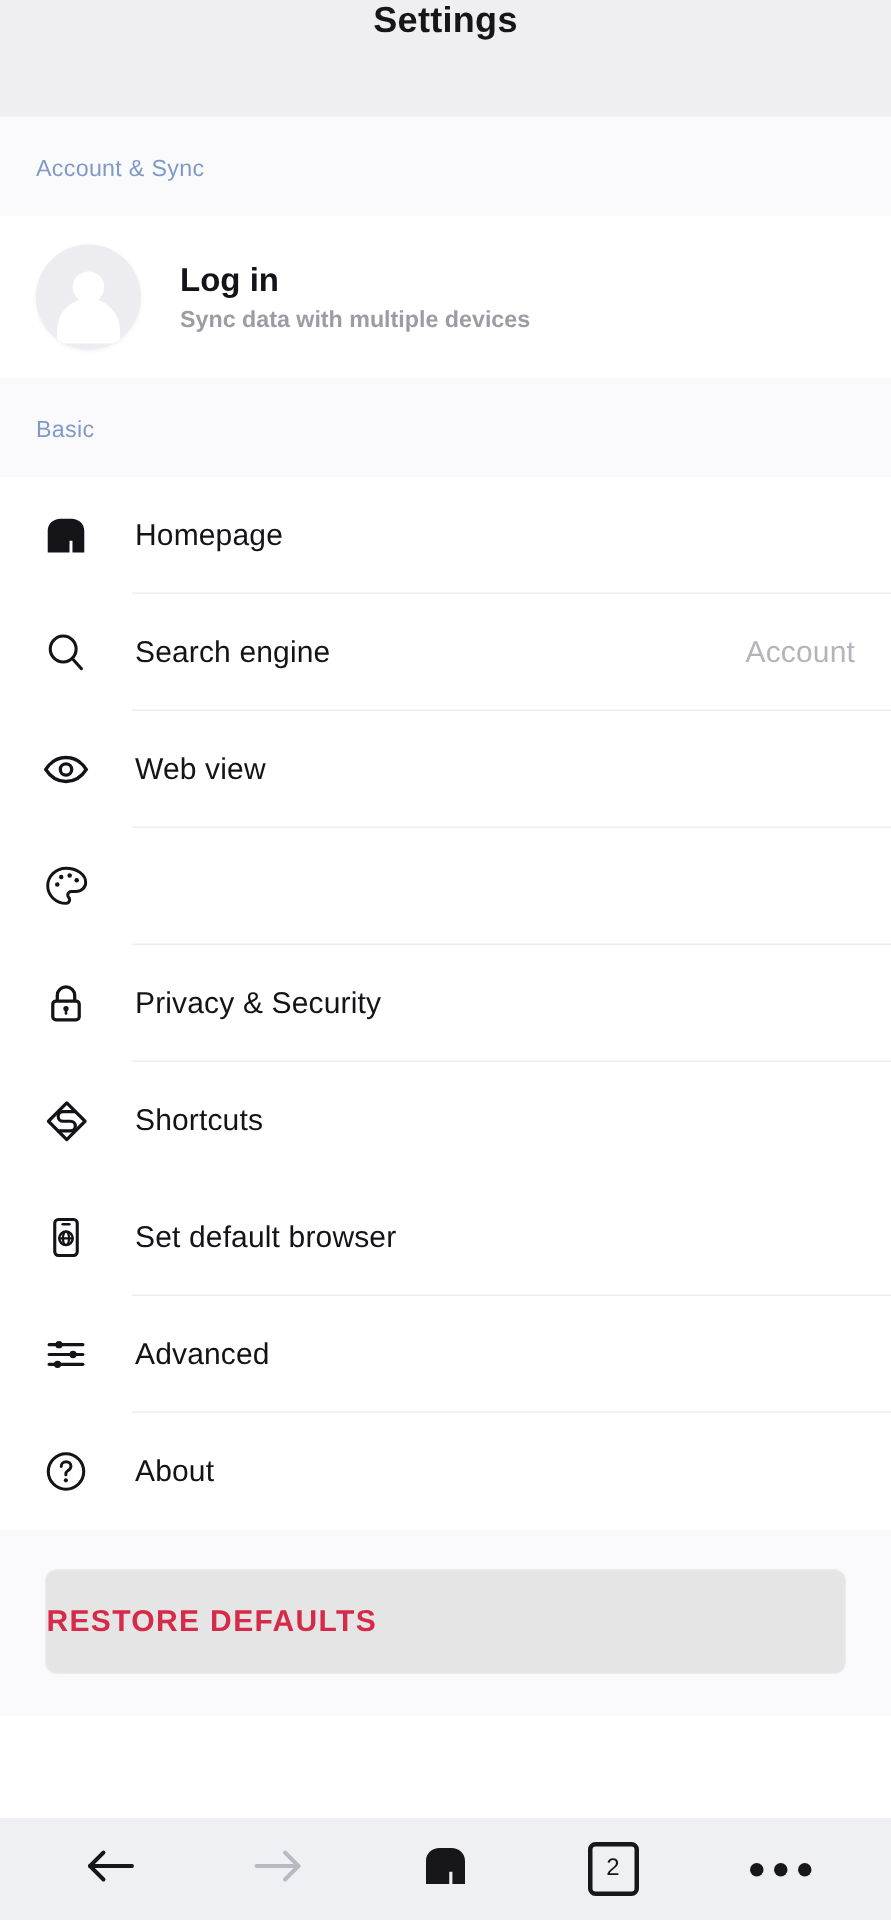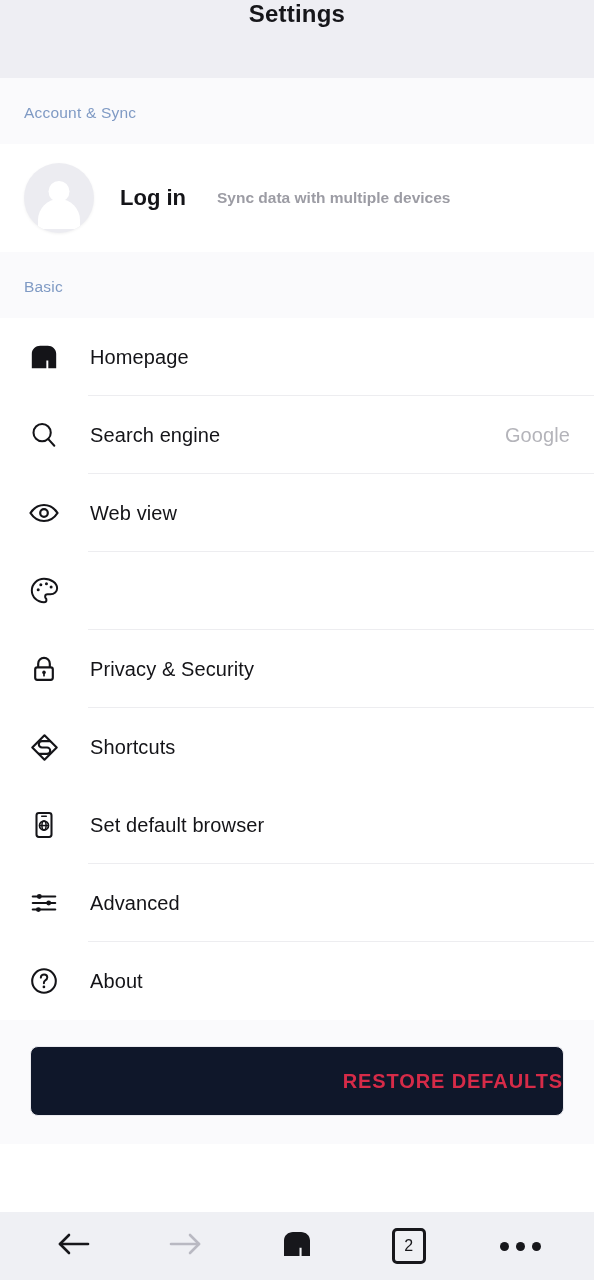--- a/index.html
+++ b/index.html
@@ -97,23 +97,22 @@
     height: 30px;
     border-radius: 21px 21px 0 0;
     background: #ffffff;
     left: 50%;
     bottom: 4px;
     transform: translateX(-50%);
   }
   .account-text {
     margin-left: 26px;
     display: flex;
-    flex-direction: row;
+    flex-direction: column;
     justify-content: center;
-    gap: 31px;
   }
   .account-title {
     font-size: 22px;
     font-weight: bold;
     color: #141418;
     line-height: 1.25;
   }
   .account-sub {
     font-size: 15.5px;
     color: #9c9ca4;
@@ -165,26 +164,26 @@
   }
 
   
   .restore-area {
     background: #fafafc;
     padding: 26px 30px 28px 30px;
   }
   .restore-btn {
     width: 100%;
     height: 70px;
-    background: #0f172a;
+    background: #e5e5e5;
     border: 1px solid #eaeaef;
     border-radius: 8px;
     display: flex;
     align-items: center;
-    justify-content: flex-end;
+    justify-content: flex-start;
     cursor: pointer;
   }
   .restore-label {
     font-size: 20px;
     font-weight: bold;
     color: #d62b48;
     letter-spacing: 0.9px;
   }
 
   
@@ -273,21 +272,21 @@
       </div>
 
       <div class="row">
         <span class="icon">
           <svg width="30" height="30" viewBox="0 0 32 32" fill="none" stroke="#141418" stroke-width="2.2">
             <circle cx="14" cy="13.5" r="9.2"></circle>
             <line x1="20.6" y1="20.4" x2="27" y2="27.5" stroke-linecap="round"></line>
           </svg>
         </span>
         <span class="row-label">Search engine</span>
-        <span class="row-value">Google</span>
+        <span class="row-value">Account</span>
         <span class="divider"></span>
       </div>
 
       <div class="row">
         <span class="icon">
           <svg width="32" height="32" viewBox="0 0 32 32" fill="none" stroke="#141418" stroke-width="2.2">
             <path d="M2.5 16C6 10.5 10.8 8 16 8s10 2.5 13.5 8c-3.5 5.5-8.3 8-13.5 8S6 21.5 2.5 16z"></path>
             <circle cx="16" cy="16" r="3.8"></circle>
           </svg>
         </span>

